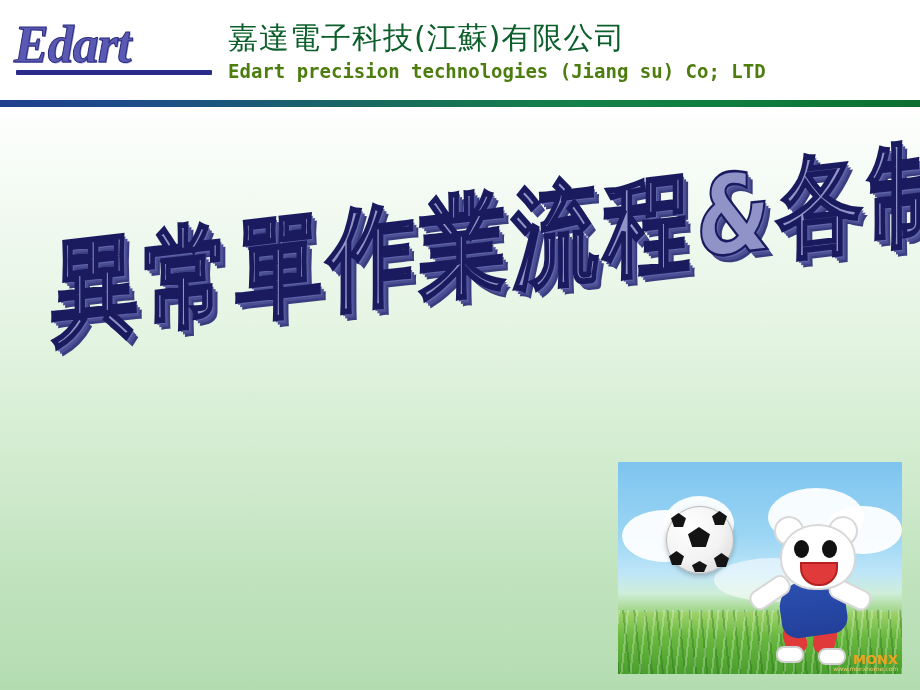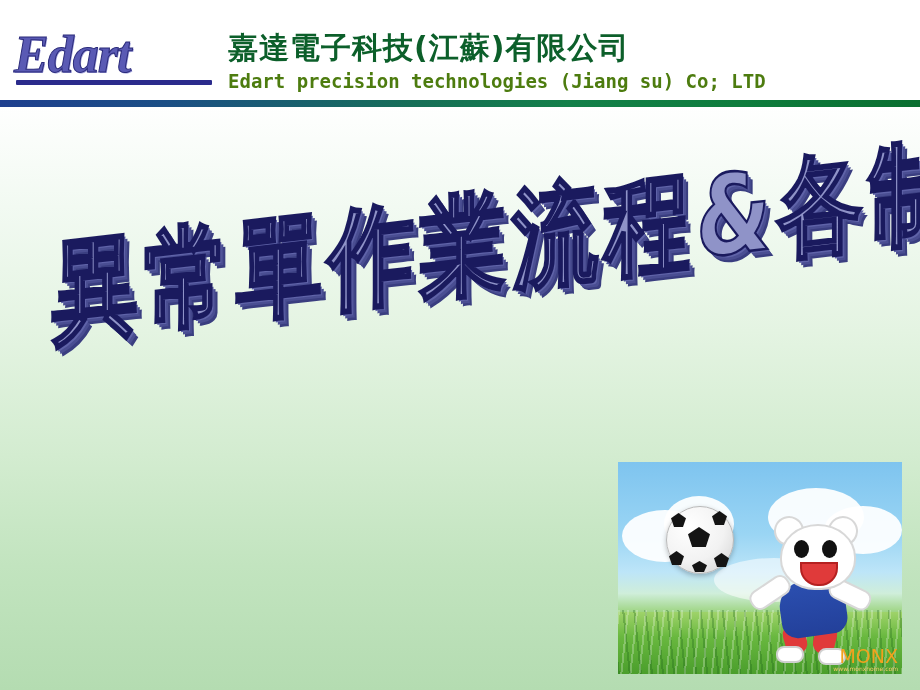--- a/index.html
+++ b/index.html
@@ -21,21 +21,20 @@
   }
 
   
   .header {
     position: absolute;
     left: 0;
     top: 0;
     width: 920px;
     height: 100px;
     background: #ffffff;
-    margin-top: 10px;
   }
   .header-rule {
     position: absolute;
     left: 0;
     top: 100px;
     width: 920px;
     height: 7px;
     background: linear-gradient(90deg, #1f3f8f 0%, #1c4f86 18%, #176f58 45%, #14804a 62%, #0f7d3e 80%, #0b6f31 100%);
   }
 
@@ -70,21 +69,21 @@
     height: 5px;
     background: #2b2b8c;
     border-radius: 1px;
   }
 
   .company-cn {
     position: absolute;
     left: 228px;
     top: 20px;
     font-family: "DejaVu Sans", "Liberation Sans", sans-serif;
-    font-weight: bold;
+    font-weight: normal;
     font-size: 30px;
     line-height: 36px;
     color: #0c5f2a;
     letter-spacing: 1px;
     white-space: nowrap;
   }
   .company-en {
     position: absolute;
     left: 228px;
     top: 59px;
@@ -285,22 +284,22 @@
 
   .watermark {
     position: absolute;
     right: 4px;
     bottom: 2px;
     text-align: right;
     line-height: 1;
   }
   .wm-main {
     font-family: "DejaVu Sans", sans-serif;
-    font-weight: normal;
-    font-size: 19px;
+    font-weight: bold;
+    font-size: 13px;
     color: #f2a21e;
     letter-spacing: 0px;
   }
   .wm-sub {
     font-family: "DejaVu Sans", sans-serif;
     font-size: 6px;
     color: #f7c96c;
     letter-spacing: 0px;
   }
 </style>

